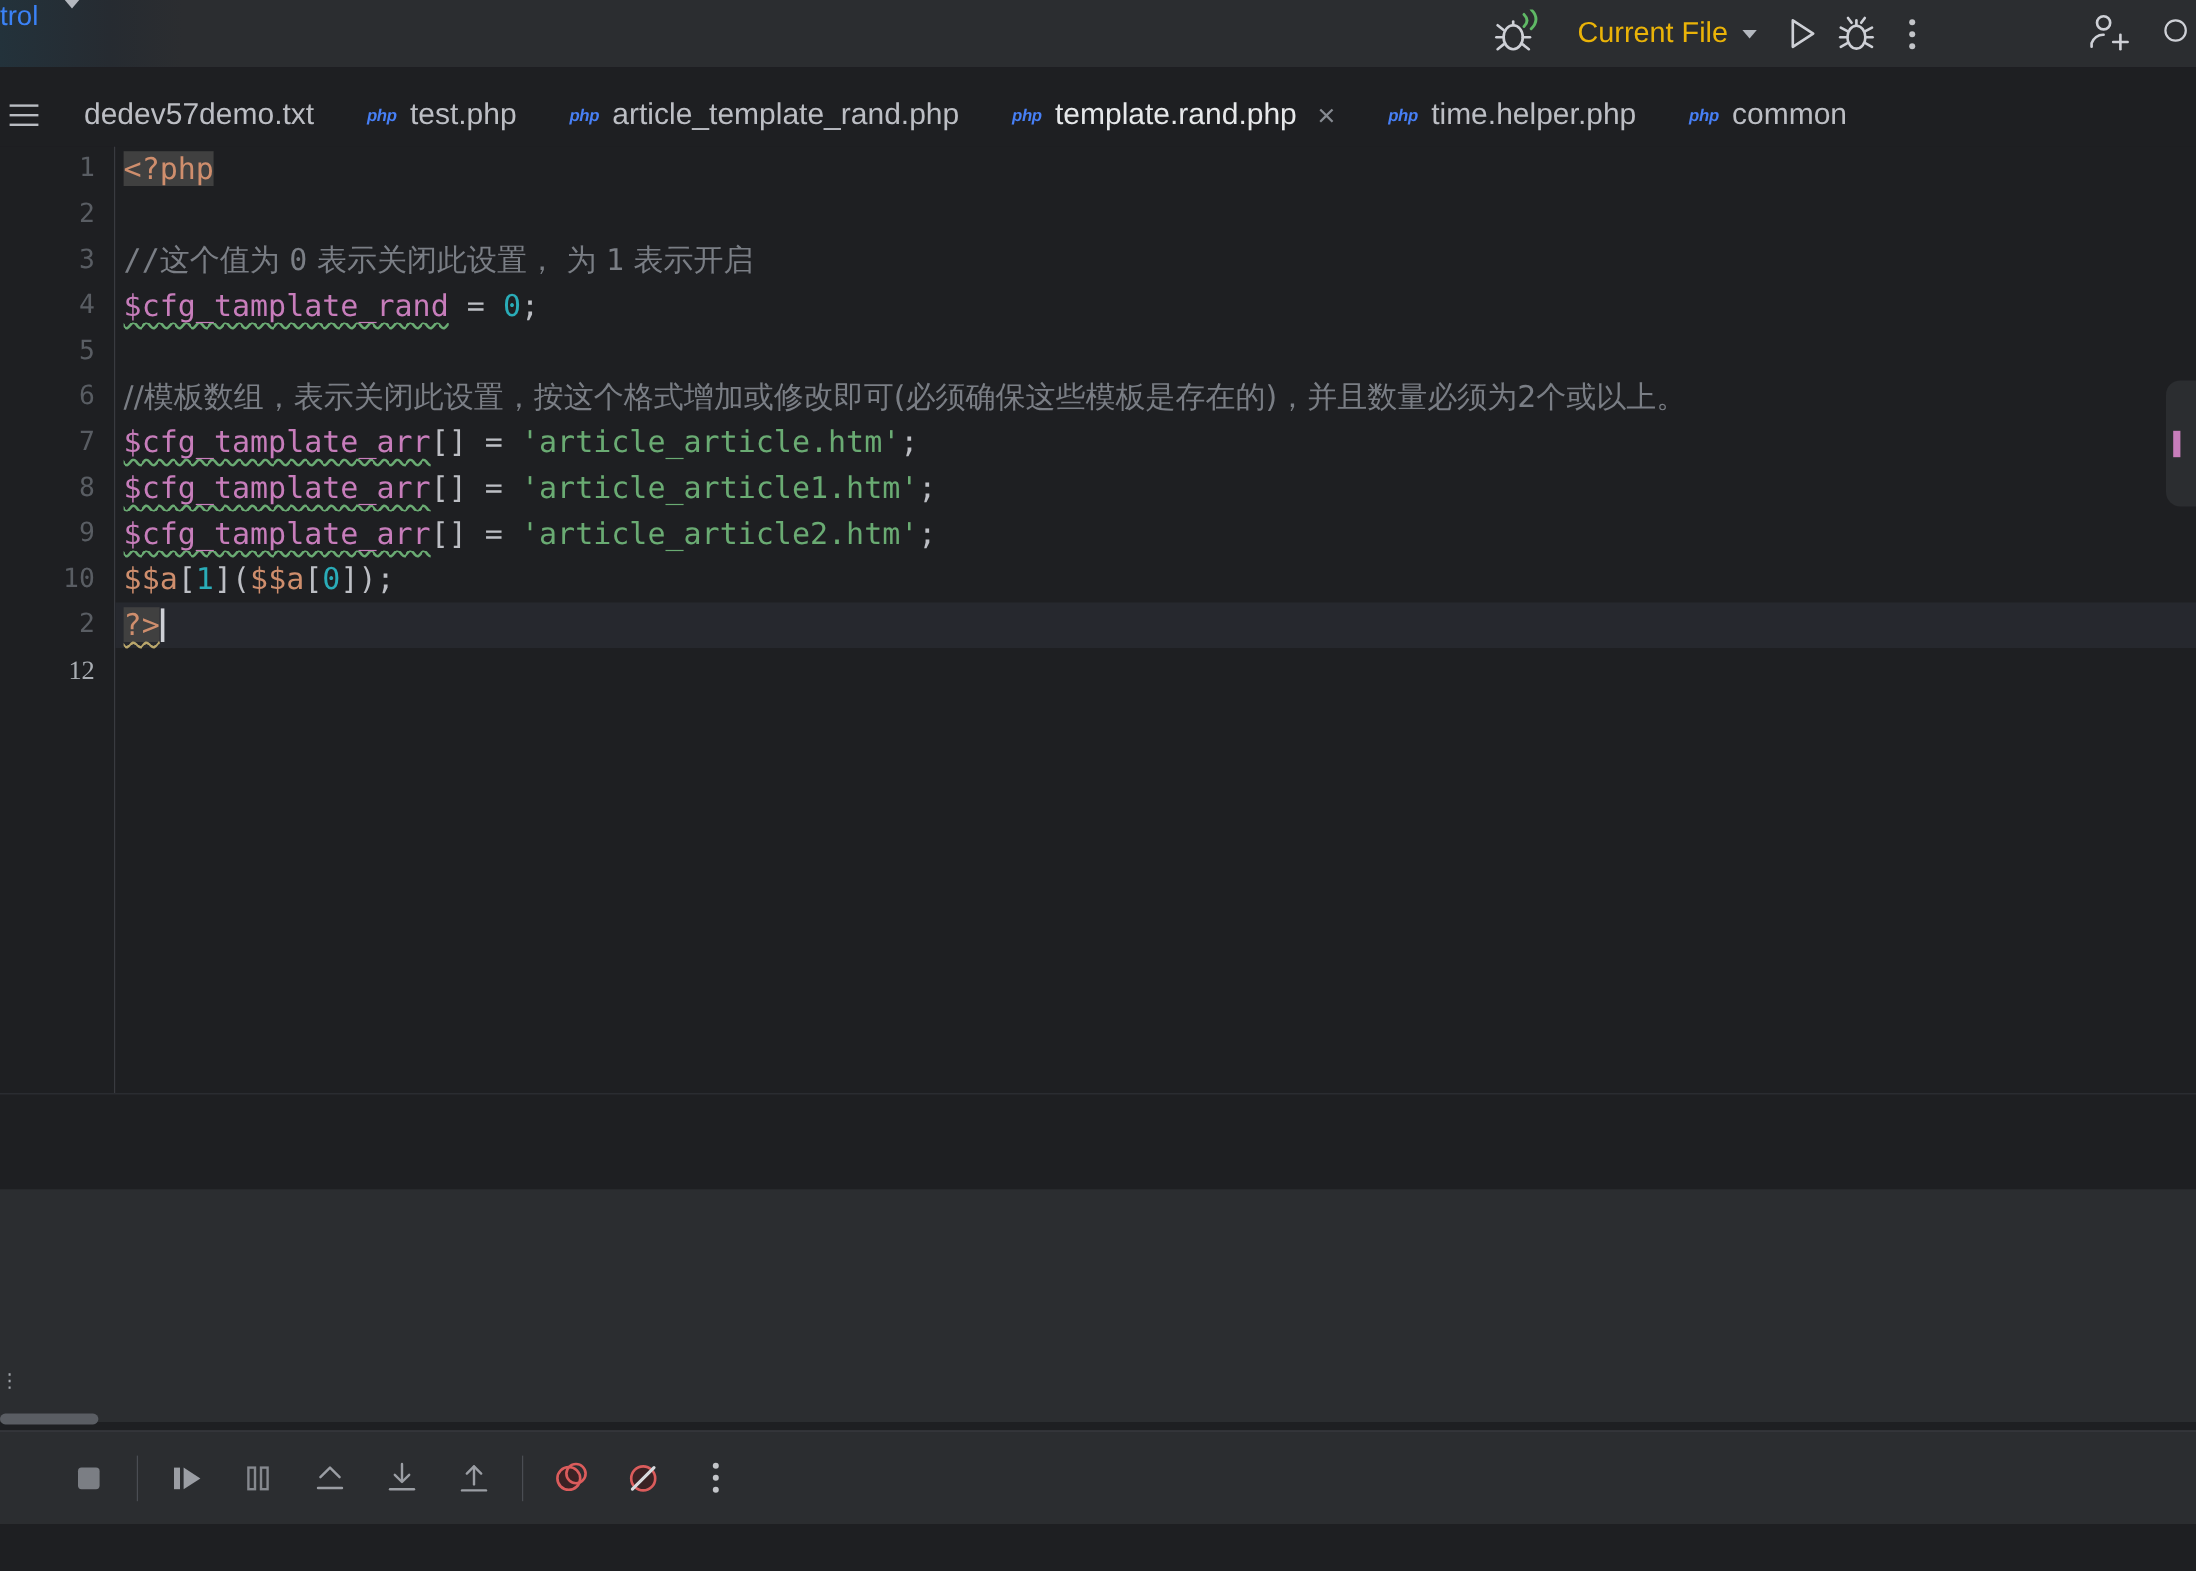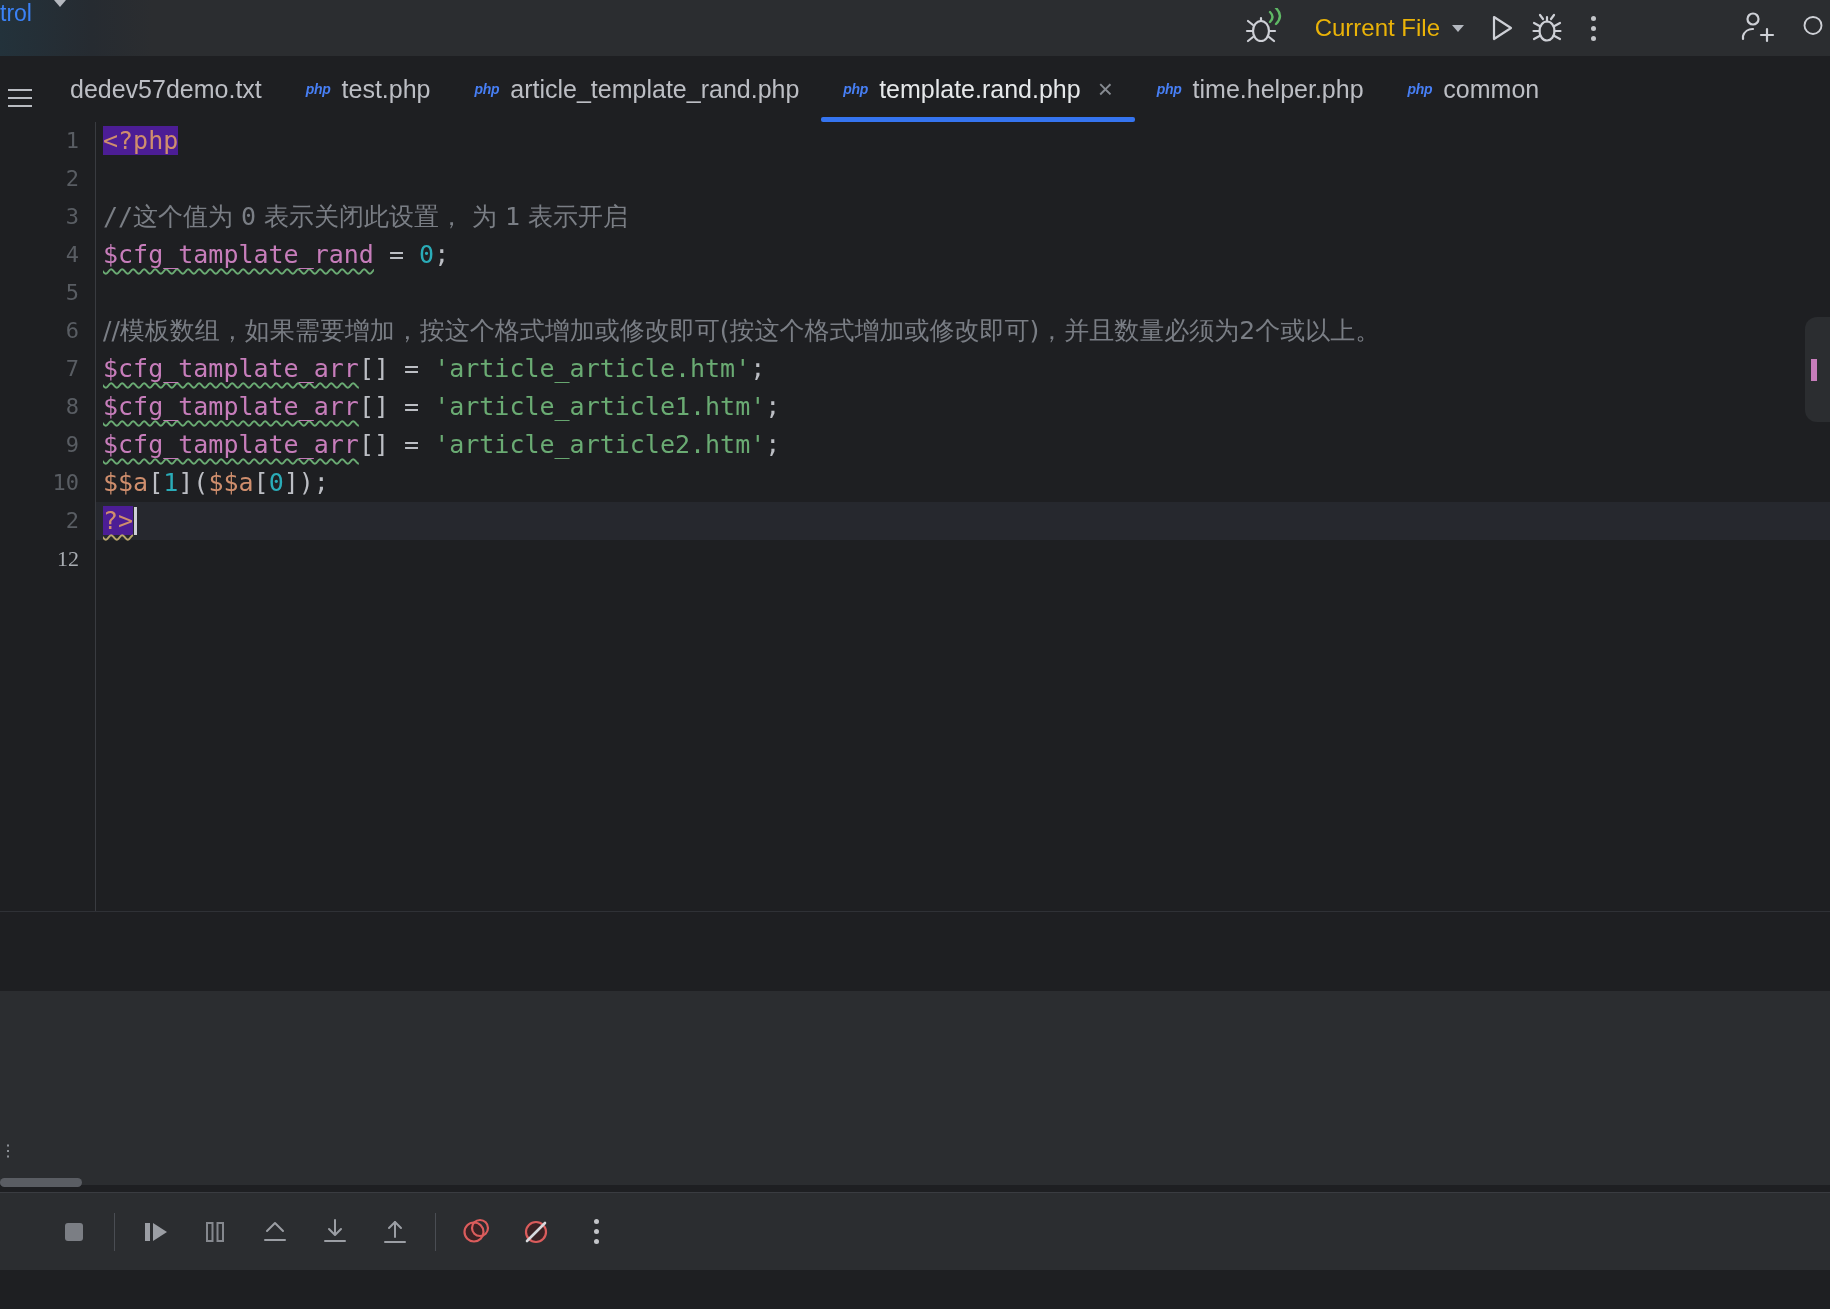--- a/index.html
+++ b/index.html
@@ -45,22 +45,22 @@
     display: flex; align-items: center; gap: 12px;
     color: #eab308; font-size: 24px; padding: 0 14px;
   }
   .dots-v { display: flex; flex-direction: column; gap: 5px; align-items: center; }
   .dots-v i { display:block; width: 5px; height: 5px; border-radius: 50%; background: #c3c5c9; }
 
   
   .tabbar {
     position: absolute; top: 56px; left: 0; width: 1830px; height: 84px;
     background: #1e1f22;
-    display: flex; 
-    border-bottom: 1px solid #ef4444;
+    display: flex; align-items: center;
+    border-bottom: 5px solid #ef4444;
     overflow: hidden;
   }
   .hamburger {
     width: 44px; min-width: 44px; display: flex; flex-direction: column;
     gap: 6px; justify-content: center; padding-left: 8px; margin-right: 4px;
   }
   .hamburger span { display:block; height: 2px; background: #b9bcc2; }
   .hamburger span:nth-child(1) { width: 24px; }
   .hamburger span:nth-child(2) { width: 24px; }
   .hamburger span:nth-child(3) { width: 24px; }
@@ -101,21 +101,21 @@
   .row { height: 38px; line-height: 38px; white-space: pre; padding-left: 7px; }
   .row.current { background: #26282e; }
   .tok-var     { color: #c77dbb; }
   .tok-num     { color: #2aacb8; }
   .tok-str     { color: #6aab73; }
   .tok-cmt     { color: #7a7e85; }
   .tok-cmt-cn  { color: #7a7e85; font-family: "DejaVu Sans", sans-serif; }
   .tok-punc    { color: #bcbec4; }
   .tok-op      { color: #bcbec4; }
   .tok-dollar  { color: #cf8e6d; }
-  .php-tag-hl  { background: #4c1d95; color: #cf8e6d; }
+  .php-tag-hl  { background: #404040; color: #cf8e6d; }
   .squiggle {
     text-decoration: underline wavy #6aab73;
     text-decoration-thickness: 2px;
     text-underline-offset: 5px;
   }
   .squiggle-warn {
     text-decoration: underline wavy #b9a66b;
     text-decoration-thickness: 2px;
     text-underline-offset: 5px;
   }
@@ -314,21 +314,21 @@
       <div class="row"><span class="php-tag-hl">&lt;?php</span></div>
 
       <div class="row"></div>
 
       <div class="row"><span class="tok-cmt">//</span><span class="tok-cmt-cn">这个值为 </span><span class="tok-cmt">0</span><span class="tok-cmt-cn"> 表示关闭此设置， 为 </span><span class="tok-cmt">1</span><span class="tok-cmt-cn"> 表示开启</span></div>
 
       <div class="row"><span class="tok-var squiggle">$cfg_tamplate_rand</span><span class="tok-op"> = </span><span class="tok-num">0</span><span class="tok-punc">;</span></div>
 
       <div class="row"></div>
 
-      <div class="row"><span class="tok-cmt-cn">//模板数组，如果需要增加，按这个格式增加或修改即可(按这个格式增加或修改即可)，并且数量必须为2个或以上。</span></div>
+      <div class="row"><span class="tok-cmt-cn">//模板数组，表示关闭此设置，按这个格式增加或修改即可(必须确保这些模板是存在的)，并且数量必须为2个或以上。</span></div>
 
       <div class="row"><span class="tok-var squiggle">$cfg_tamplate_arr</span><span class="tok-punc">[]</span><span class="tok-op"> = </span><span class="tok-str">'article_article.htm'</span><span class="tok-punc">;</span></div>
 
       <div class="row"><span class="tok-var squiggle">$cfg_tamplate_arr</span><span class="tok-punc">[]</span><span class="tok-op"> = </span><span class="tok-str">'article_article1.htm'</span><span class="tok-punc">;</span></div>
 
       <div class="row"><span class="tok-var squiggle">$cfg_tamplate_arr</span><span class="tok-punc">[]</span><span class="tok-op"> = </span><span class="tok-str">'article_article2.htm'</span><span class="tok-punc">;</span></div>
 
 
       <div class="row"><span class="tok-dollar">$$a</span><span class="tok-punc">[</span><span class="tok-num">1</span><span class="tok-punc">]</span><span class="tok-punc">(</span><span class="tok-dollar">$$a</span><span class="tok-punc">[</span><span class="tok-num">0</span><span class="tok-punc">]</span><span class="tok-punc">)</span><span class="tok-punc">;</span></div>
 

